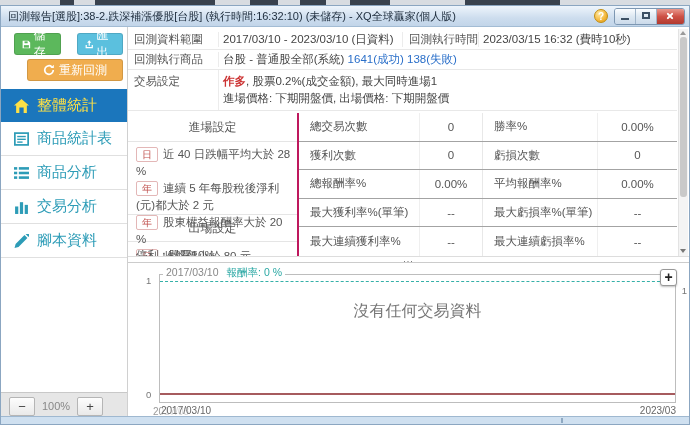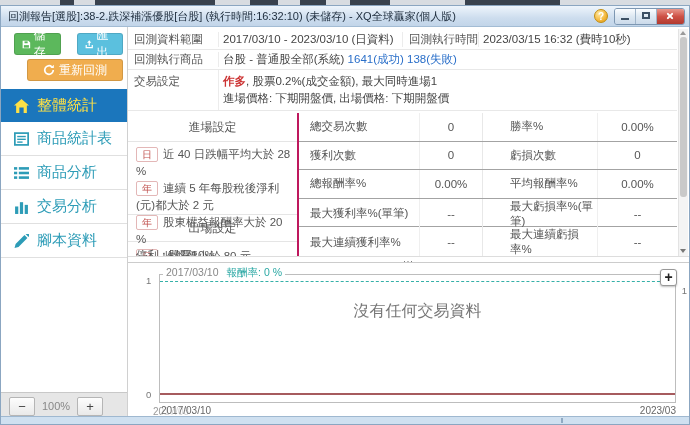--- a/index.html
+++ b/index.html
@@ -74,21 +74,21 @@
     font-size:10px;line-height:13px;color:#c0504d;border:1px solid #e3b7b7;border-radius:2px;background:#fff;}
   .exit-head{height:26px;line-height:26px;text-align:center;font-size:12px;
     border-top:1px solid #e5e5e5;border-bottom:1px solid #e5e5e5;}
   .exit-rule{padding:6px 0 0 8px;font-size:11.5px;}
 
   .stats-table{flex:1;display:grid;grid-template-rows:repeat(5,28.6px);font-size:11.5px;color:#555;}
   .srow{display:grid;grid-template-columns:120px 63px 115px 1fr;border-bottom:1px solid #a3a3a3;align-items:center;}
   .srow:last-child{border-bottom:none;}
   .sl{padding-left:11px;}
   .sv{text-align:center;border-left:1px solid #efefef;align-self:stretch;display:flex;align-items:center;justify-content:center;}
-  .sl2{border-left:1px solid #e8e8e8;align-self:stretch;display:flex;align-items:center;padding-left:27px;}
+  .sl2{border-left:1px solid #e8e8e8;align-self:stretch;display:flex;align-items:center;padding-left:11px;}
 
   .vscroll{position:absolute;right:1px;top:2px;width:9px;height:227px;background:#f4f4f4;border-left:1px solid #e3e3e3;}
   .vthumb{position:absolute;left:1px;top:8px;width:7px;height:160px;background:#c9c9c9;border-radius:3px;}
   .arrow-up{position:absolute;left:1px;top:2px;width:0;height:0;border-left:3.5px solid transparent;
     border-right:3.5px solid transparent;border-bottom:4px solid #999;}
   .arrow-down{position:absolute;left:1px;bottom:3px;width:0;height:0;border-left:3.5px solid transparent;
     border-right:3.5px solid transparent;border-top:4px solid #777;}
 
   .splitter{position:absolute;left:0;top:229px;width:100%;height:6px;border-top:1px solid #ddd;
     text-align:center;font-size:9px;line-height:5px;color:#666;letter-spacing:1px;cursor:row-resize;}

